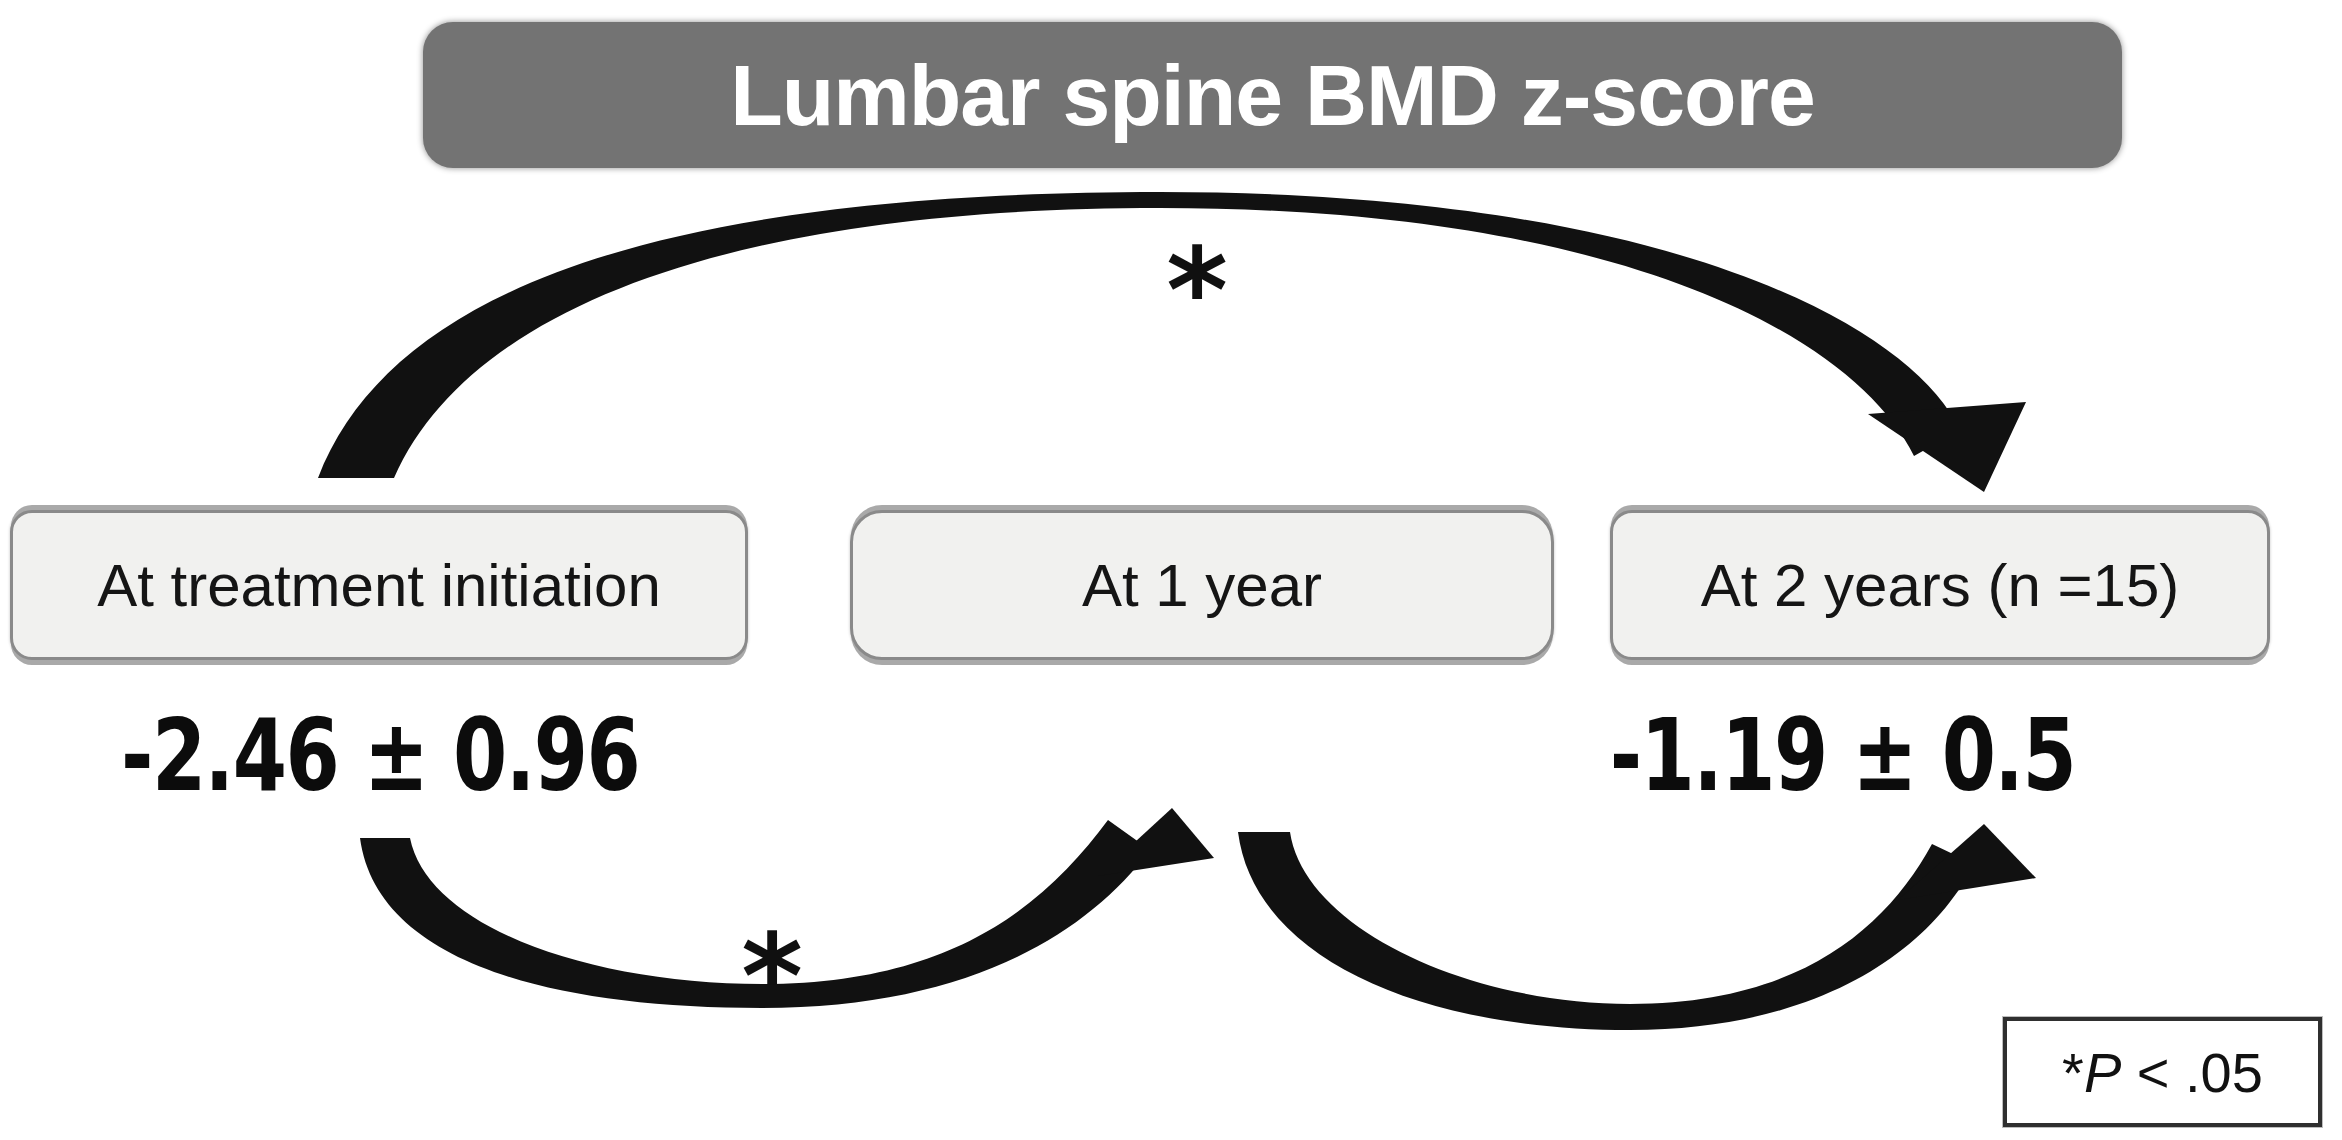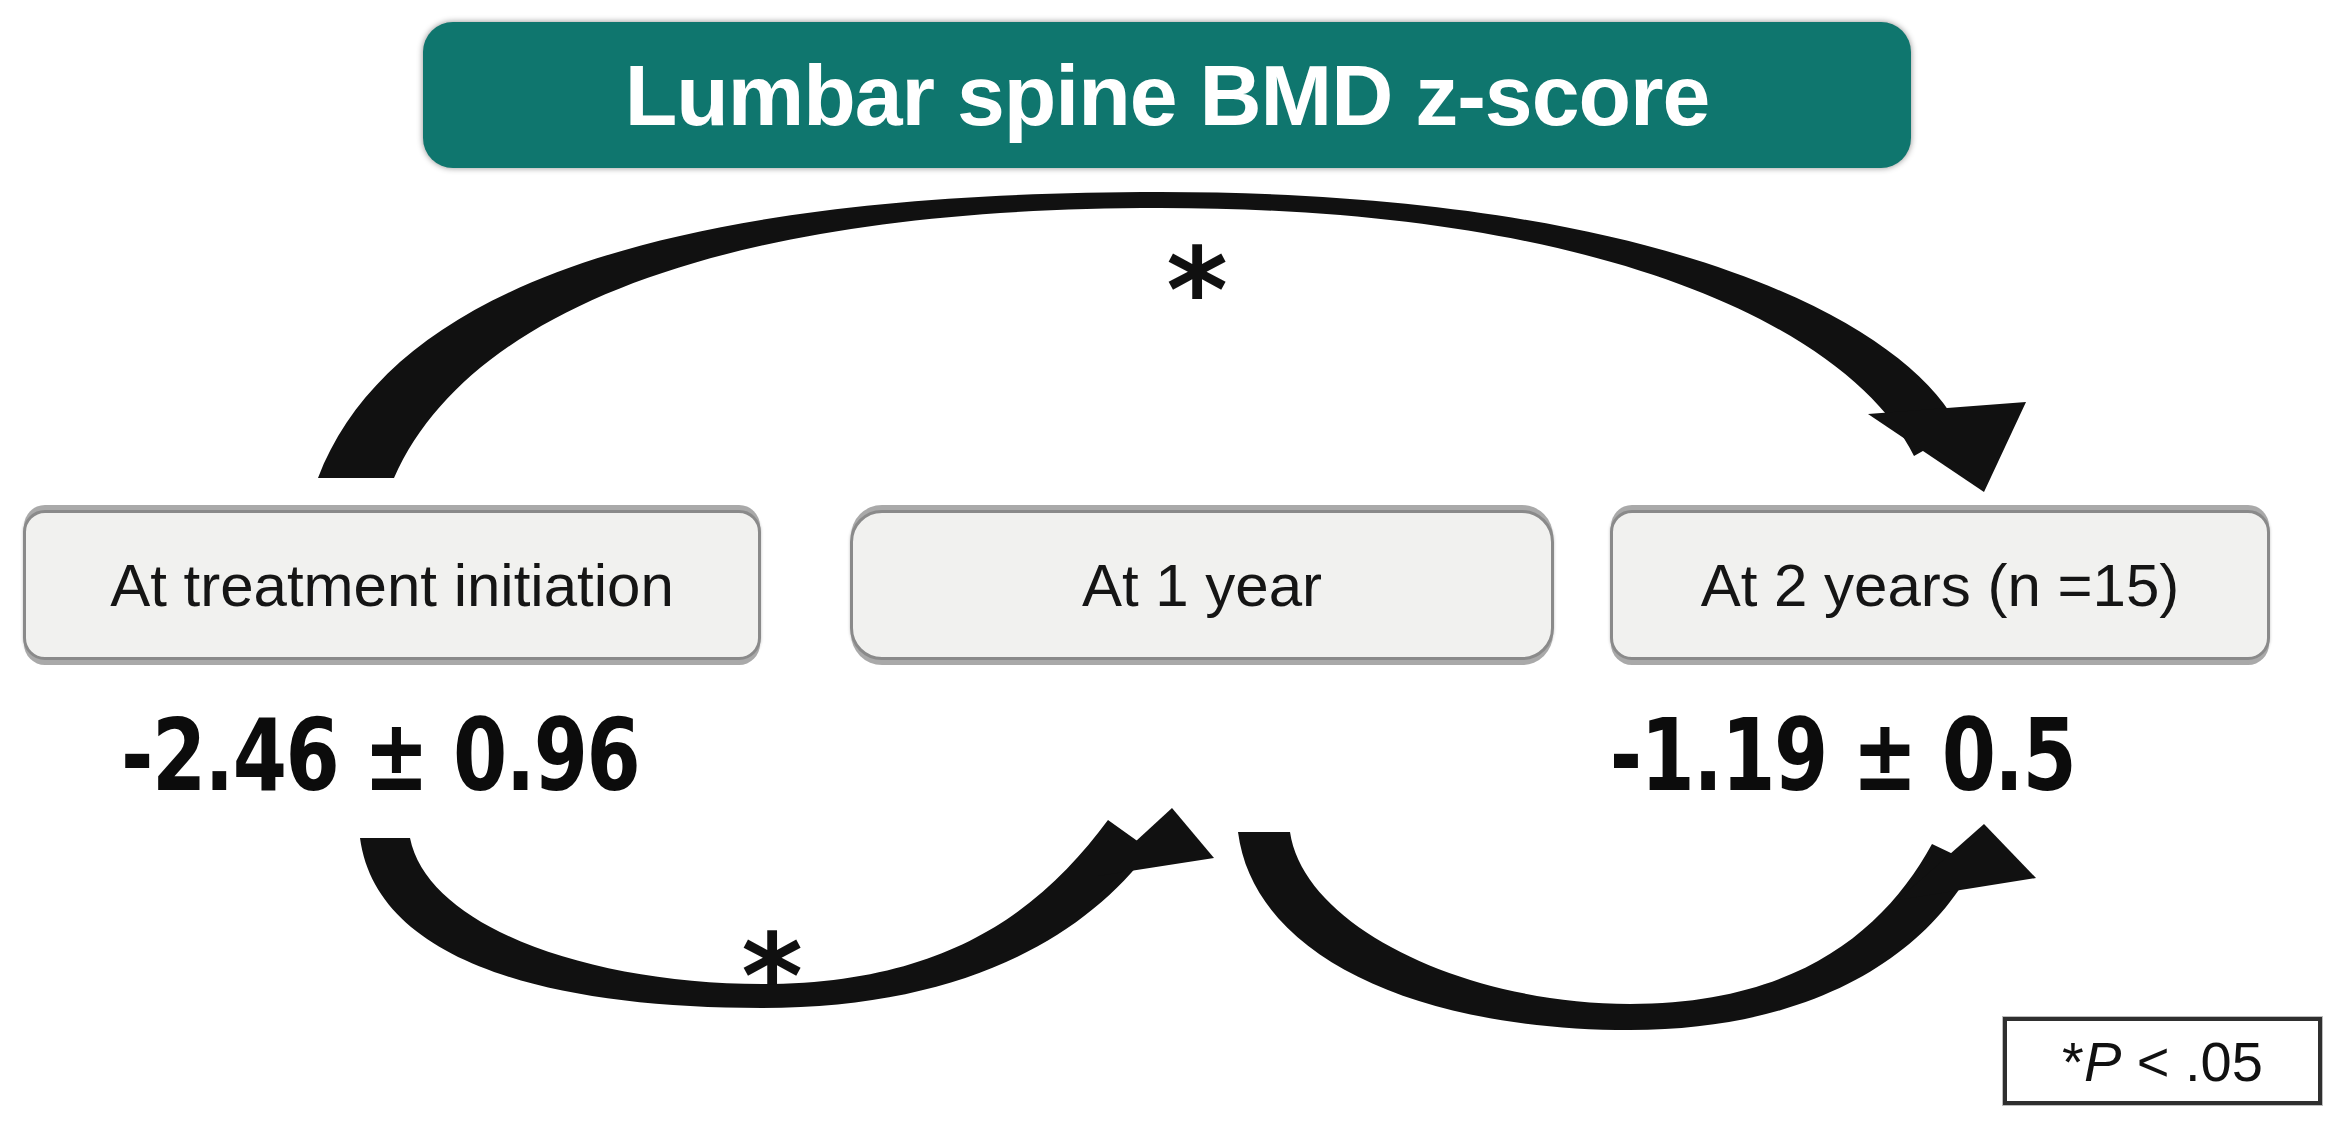--- a/index.html
+++ b/index.html
@@ -2,52 +2,52 @@
 <html><head>
 <meta charset="utf-8">
 <style>
   html,body{margin:0;padding:0;background:#ffffff;}
   #stage{
     position:relative;width:2342px;height:1140px;background:#ffffff;
     font-family:"Liberation Sans",sans-serif;overflow:hidden;
   }
   #arrow-layer{position:absolute;left:0;top:0;width:2342px;height:1140px;}
   .title-bar{
-    position:absolute;left:423px;top:22px;width:1488px;height:146px;
-    background:#0f766e;border-radius:30px;
+    position:absolute;left:423px;top:22px;width:1699px;height:146px;
+    background:#737373;border-radius:30px;
     display:flex;align-items:center;justify-content:center;
     box-shadow:0 0 6px rgba(0,0,0,0.45);
   }
   .title-bar span{
     color:#ffffff;font-size:86px;font-weight:bold;letter-spacing:-1px;white-space:nowrap;
   }
   .node-box{
     position:absolute;top:510px;height:150px;box-sizing:border-box;
     background:#f1f1ef;border:3px solid #8a8a8a;border-radius:22px;
     display:flex;align-items:center;justify-content:center;
     box-shadow:0 -6px 0 -1px #a9a9a9,0 6px 0 -1px #a9a9a9,0 0 3px rgba(0,0,0,.25);
   }
   .node-box span{font-size:60px;color:#151515;white-space:nowrap;}
-  #node-box-1{left:23px;width:738px;}
+  #node-box-1{left:10px;width:738px;}
   #node-box-2{left:850px;width:704px;border-radius:32px;}
   #node-box-3{left:1610px;width:660px;}
   .node-value{
     position:absolute;top:700px;width:600px;height:110px;
     display:flex;align-items:center;justify-content:center;
   }
   .node-value span{
     font-family:"DejaVu Sans",sans-serif;font-weight:bold;font-size:100px;
     letter-spacing:-2px;white-space:nowrap;color:#0c0c0c;
     display:inline-block;transform:scaleX(0.78);transform-origin:center center;
   }
   #node-value-1{left:80px;}
   #node-value-2{left:870px;}
   #node-value-3{left:1542px;}
   .legend-box{
-    position:absolute;left:2003px;top:1017px;width:319px;height:88px;box-sizing:border-box;
+    position:absolute;left:2003px;top:1017px;width:319px;height:110px;box-sizing:border-box;
     background:#ffffff;border:4px solid #2f2f2f;
     display:flex;align-items:center;justify-content:center;
     box-shadow:0 0 0 1px #bdbdbd;
   }
   .legend-box .legend-text{font-size:56px;color:#111111;white-space:pre;}
   .legend-box .p-italic{font-style:italic;}
   svg text.sig-star{
     font-family:"DejaVu Sans",sans-serif;font-weight:bold;fill:#101010;
   }
 </style>

